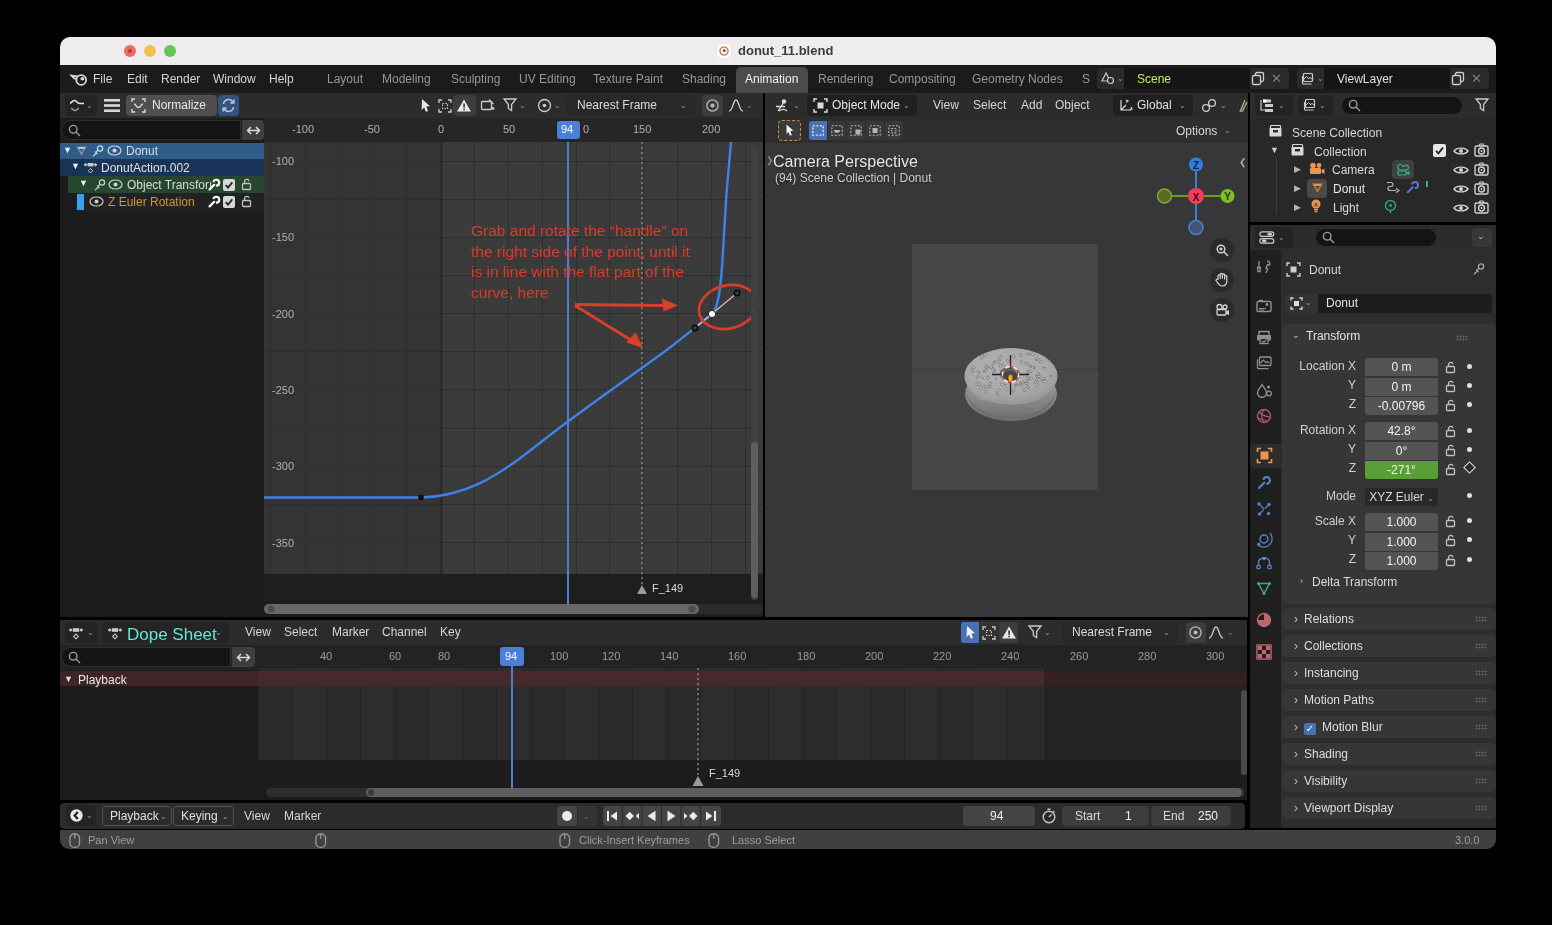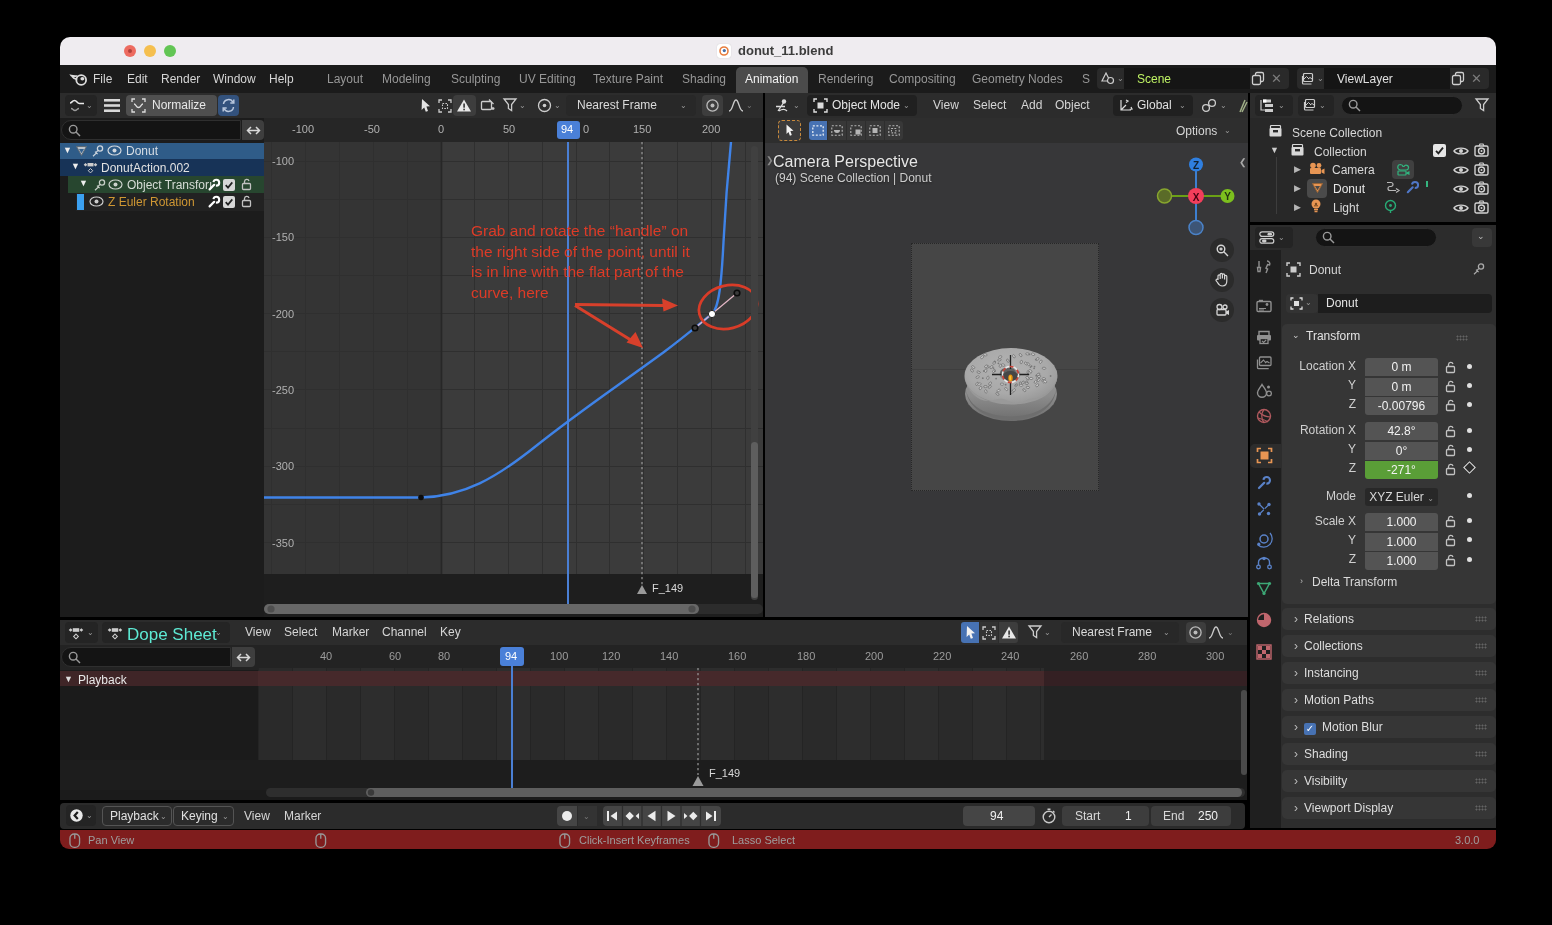--- a/index.html
+++ b/index.html
@@ -13,21 +13,21 @@
 #topbar { position:absolute; left:0; top:28px; width:1436px; height:28px; background:#1b1b1b;
   color:#d5d5d5; font-size:12px; }
 .menuitem { position:absolute; top:7px; }
 .tab { position:absolute; top:7px; color:#979797; }
 #graphed { position:absolute; left:0; top:56px; width:703px; height:524px; background:#1d1d1d; }
 #viewport { position:absolute; left:705px; top:56px; width:483px; height:524px; background:#363638; }
 #outliner { position:absolute; left:1190px; top:56px; width:246px; height:129px; background:#282828; }
 #props { position:absolute; left:1190px; top:188px; width:246px; height:603px; background:#2d2d2d; }
 #dope { position:absolute; left:0; top:583px; width:1187px; height:180px; background:#1b1b1b; }
 #timeline { position:absolute; left:0; top:766px; width:1185px; height:26px; background:#2b2b2b; border-radius:4px; }
-#status { position:absolute; left:0; top:793px; width:1436px; height:19px; background:#7f1d1d;
+#status { position:absolute; left:0; top:793px; width:1436px; height:19px; background:#404040;
   color:#9e9e9e; font-size:11px; }
 .hdr { position:absolute; left:0; top:0; width:100%; height:25px; background:#2c2c2c; }
 .chip { position:absolute; border-radius:4px; background:#3d3d3d; }
 .txt { position:absolute; white-space:nowrap; }
 svg { position:absolute; overflow:visible; }
 .plabel { position:absolute; left:38px; width:68px; text-align:right; font-size:12px; color:#cfcfcf; white-space:nowrap; }
 .pfield { position:absolute; left:115px; width:73px; height:18px; background:#545454; font-size:12px;
   color:#f2f2f2; text-align:center; line-height:18px; white-space:nowrap; }
 .plock { position:absolute; left:194px; }
 .pdot { position:absolute; left:217px; width:5px; height:5px; border-radius:50%; background:#e0e0e0; }

